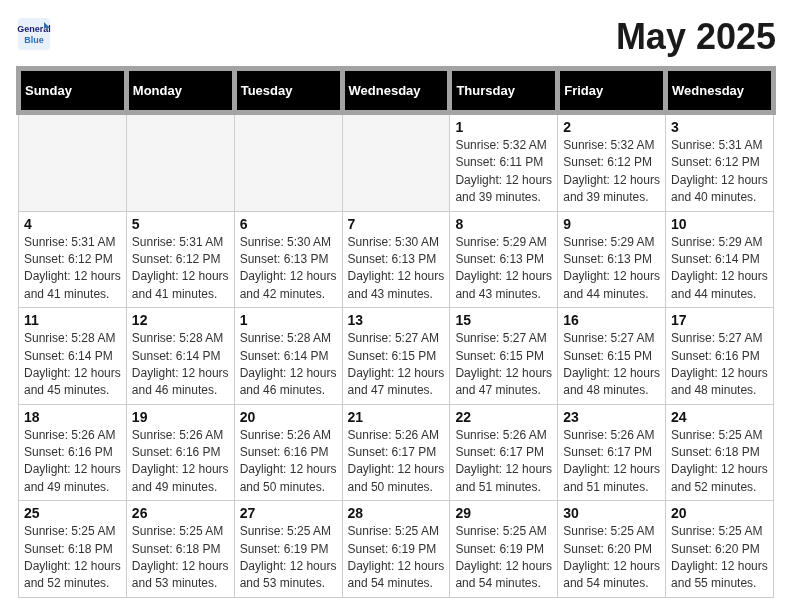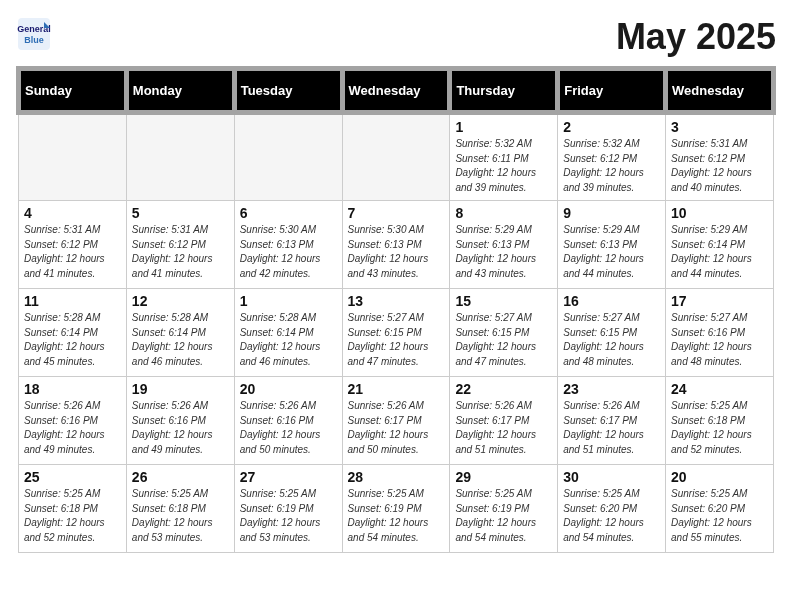--- a/index.html
+++ b/index.html
@@ -62,24 +62,23 @@
       background: #fff;
     }
     .day-number {
       font-size: 14px;
       font-weight: bold;
       color: #111;
       display: block;
       margin-bottom: 2px;
     }
     .day-info {
-      font-size: 10px;
+      font-size: 12px;
       color: #333;
       line-height: 1.45;
-      font-style: italic;
     }
   </style>
 </head>
 <body>
 
 <div class="header-area">
   <div class="logo">
     <div>
       <svg width="36" height="36" viewBox="0 0 36 36">
         <rect x="2" y="2" width="32" height="32" rx="4" fill="#e8f0fa"></rect>

